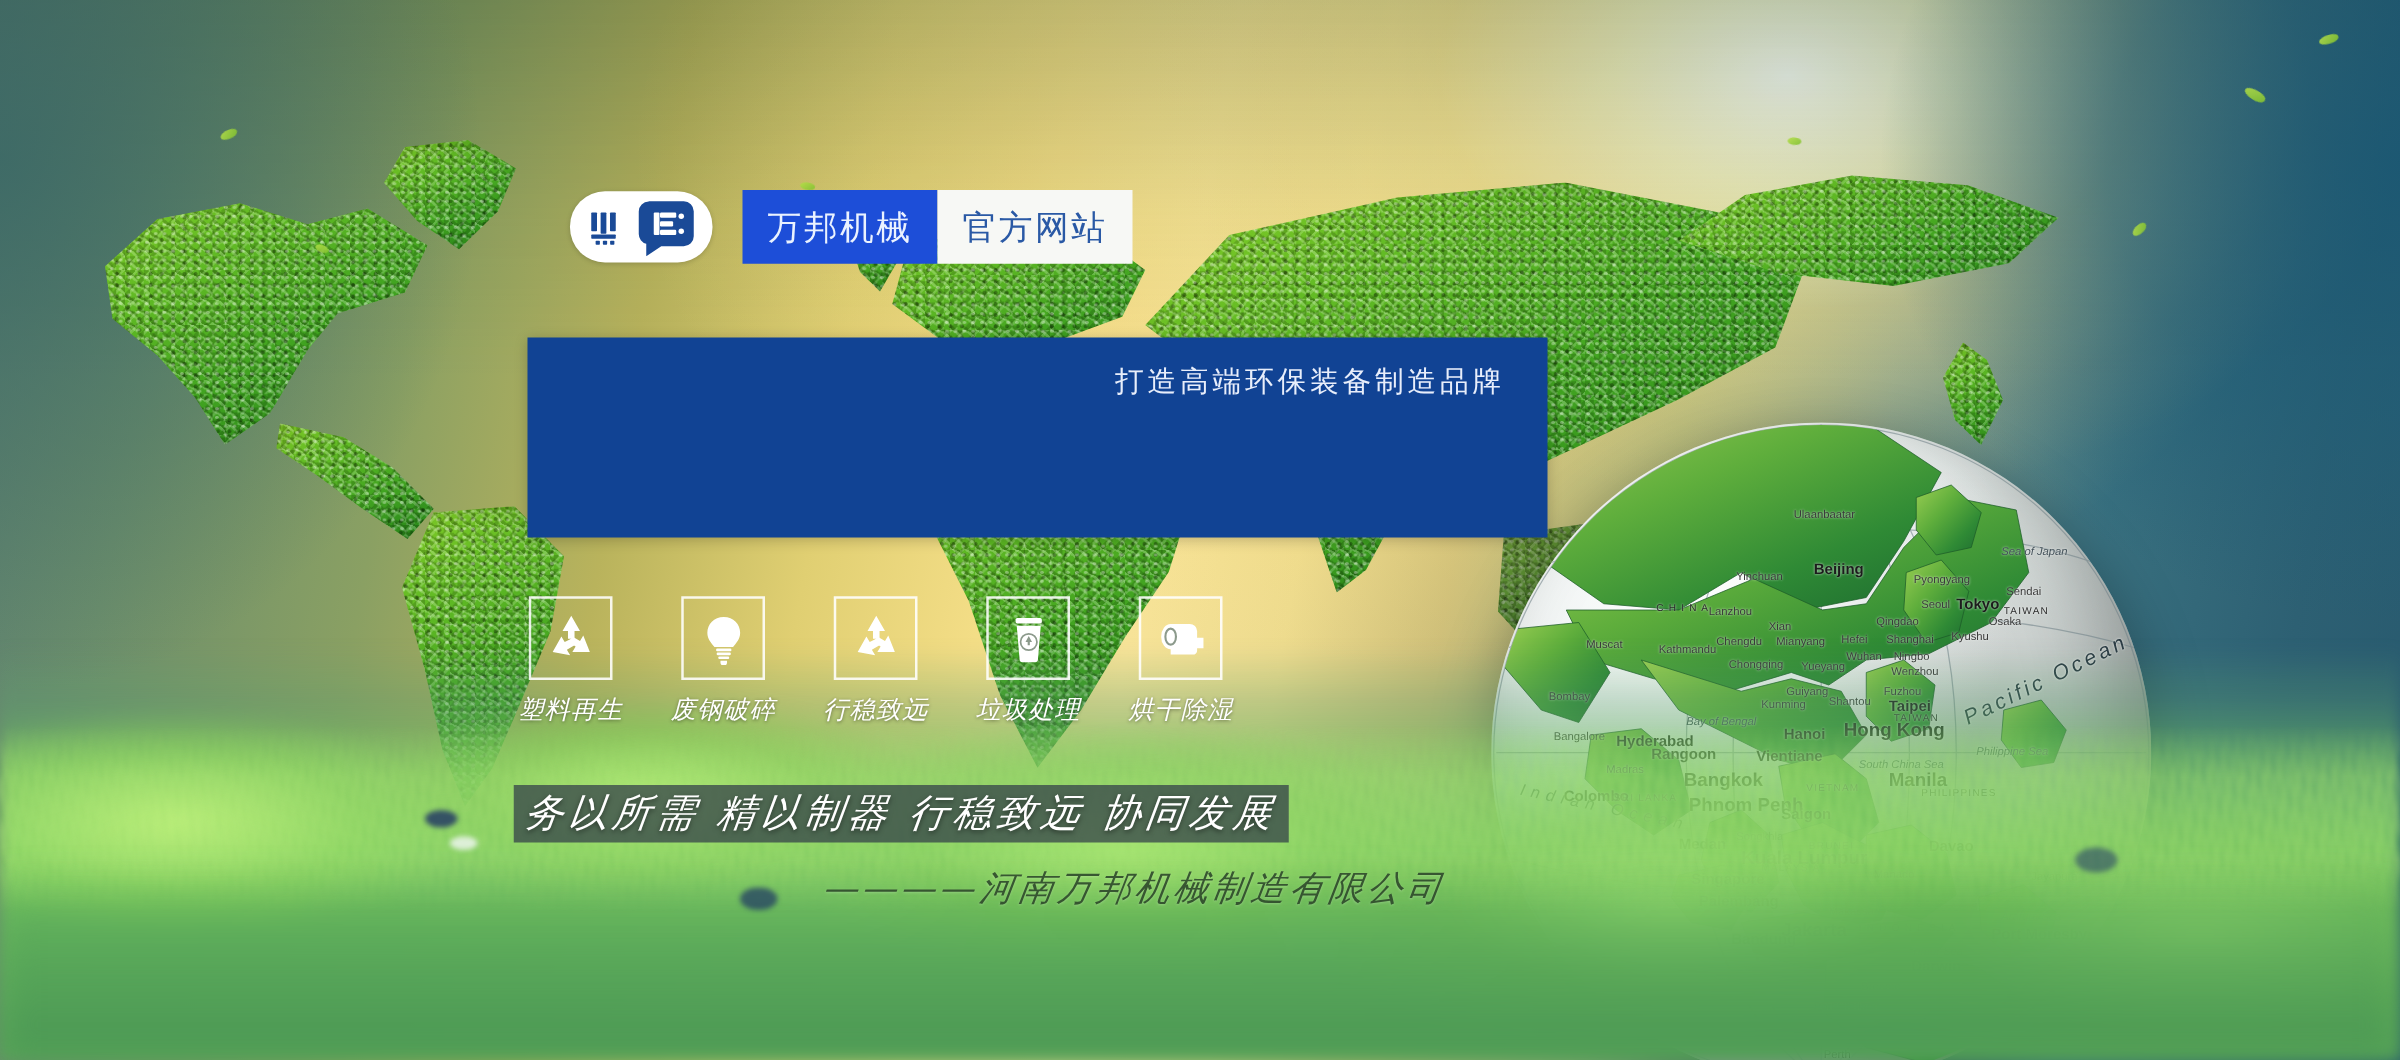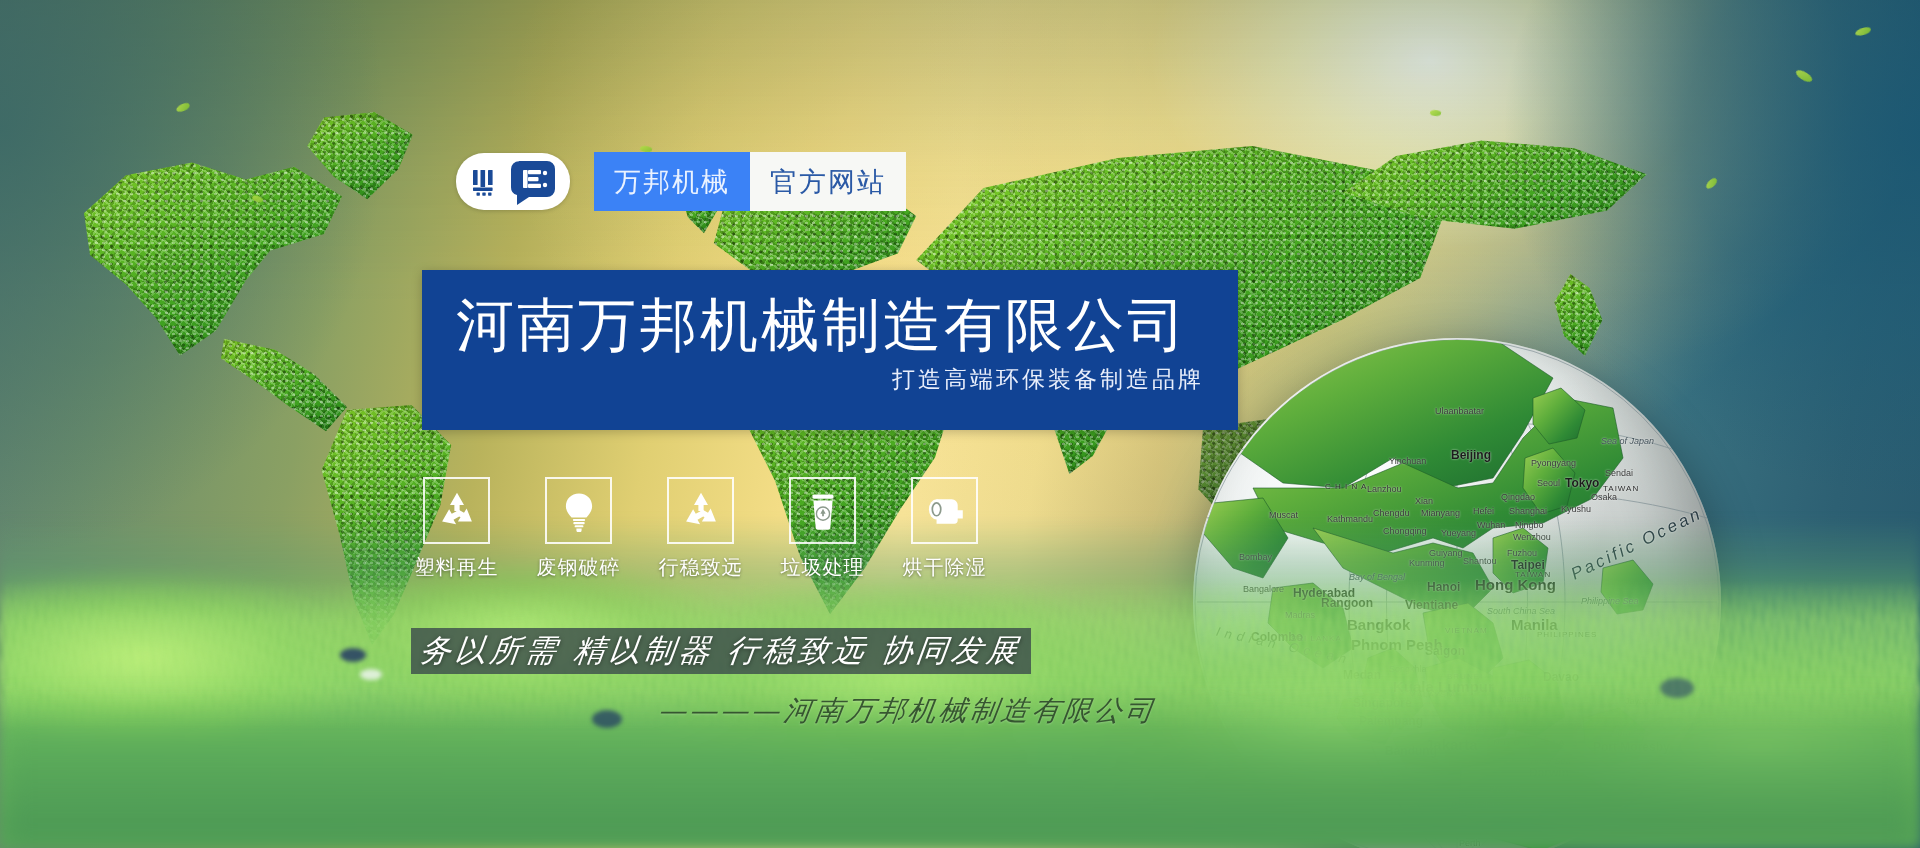--- a/index.html
+++ b/index.html
@@ -96,21 +96,21 @@
     width:114px; height:57px; background:#ffffff; border-radius:28px;
     display:flex; align-items:center; justify-content:center; gap:5px;
     box-shadow:0 1px 4px rgba(0,0,0,.18);
   }
   .nav-tabs{ display:flex; margin-left:24px; height:59px; }
   .tab{
     display:flex; align-items:center; justify-content:center;
     padding:0 20px; font-size:27px; letter-spacing:2px; font-weight:400;
     font-family:"DejaVu Sans","Liberation Sans",sans-serif;
   }
-  .tab-primary{ background:#3b82f6; color:#eaf2ff; }
+  .tab-primary{ background:#1d4ed8; color:#eaf2ff; }
   .tab-secondary{ background:#f7f8f5; color:#2a59a5; }
 
   
   .banner{
     position:absolute; left:422px; top:270px; width:816px; height:160px;
     background:#114394;
     box-shadow:0 2px 10px rgba(0,0,0,.22);
     padding:18px 34px 0 34px;
   }
   .banner-title{
@@ -127,20 +127,21 @@
   .features{ position:absolute; left:423px; top:477px; display:flex; gap:55px; }
   .feature{ width:67px; display:flex; flex-direction:column; align-items:center; }
   .feature-box{
     width:67px; height:67px; border:2px solid rgba(255,255,255,.88);
     display:flex; align-items:center; justify-content:center;
   }
   .feature-label{
     margin-top:10px; font-size:20px; color:#ffffff; white-space:nowrap;
     letter-spacing:1px; text-shadow:0 1px 3px rgba(0,0,0,.45);
     font-family:"DejaVu Sans","Liberation Sans",sans-serif;
+    font-style:italic;
   }
 
   
   .slogan-bar{
     position:absolute; left:411px; top:628px; width:620px; height:46px;
     background:rgba(48,60,72,.72);
     display:flex; align-items:center; justify-content:center;
   }
   .slogan-text{
     font-size:31px; color:#ffffff; letter-spacing:4px; font-style:italic;
@@ -400,21 +401,20 @@
         </g>
       </svg>
     </div>
     <nav class="nav-tabs">
       <div class="tab tab-primary">万邦机械</div>
       <div class="tab tab-secondary">官方网站</div>
     </nav>
   </div>
 
   <div class="banner">
-    <div class="banner-title">河南万邦机械制造有限公司</div>
     <div class="banner-sub">打造高端环保装备制造品牌</div>
   </div>
 
   <div class="features">
 
     <div class="feature">
       <div class="feature-box">
         <svg width="42" height="42" viewBox="0 0 48 48">
           <g fill="#ffffff">
             <path d="M24 3 L32 17 L27 17 L27 24 L21 24 L21 17 L16 17 Z"></path>

